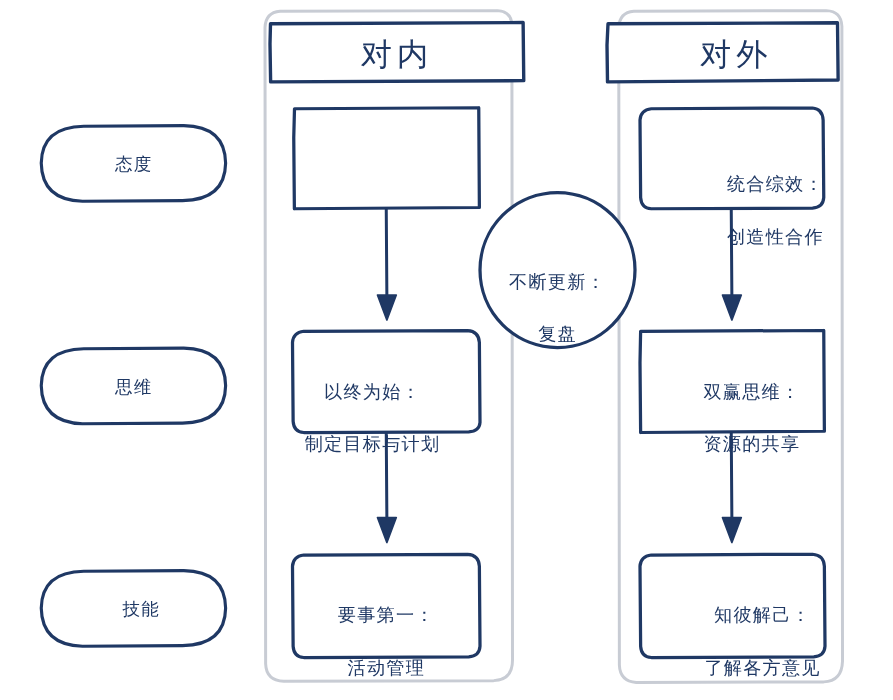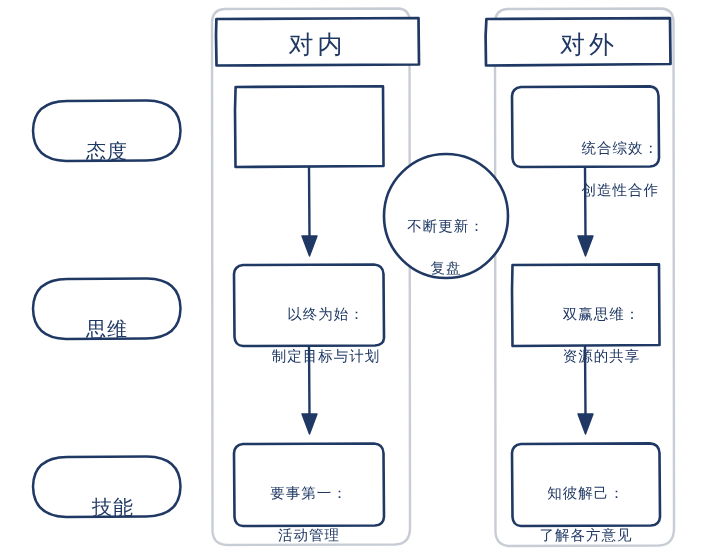--- a/index.html
+++ b/index.html
@@ -37,22 +37,21 @@
   .txt {
     position: absolute;
     color: #1f3864;
     text-align: center;
     line-height: 1.45;
     letter-spacing: 1px;
     white-space: pre-line;
     pointer-events: auto;
   }
   .pill-label {
-    font-size: 20px;
-    margin-top: 16px;
+    font-size: 14px;
   }
   .header-label {
     font-size: 25px;
     letter-spacing: 4px;
   }
   .card-label {
     font-size: 14.5px;
   }
   .hub-label {
     font-size: 14.5px;
@@ -108,38 +107,38 @@
 
   <div class="label-layer">
 
     <div class="txt pill-label" style="left:33px; top:121px; width:148px;">态度</div>
     <div class="txt pill-label" style="left:33px; top:299px; width:148px;">思维</div>
     <div class="txt pill-label" style="left:33px; top:477px; width:136px;padding-left:12px;">技能</div>
 
     <div class="txt header-label" style="left:216px; top:26px; width:203px;">对内</div>
     <div class="txt header-label" style="left:486px; top:26px; width:206px;">对外</div>
 
-    <div class="txt card-label" style="left:234px; top:283px; width:128px;padding-left:28px;">
+    <div class="txt card-label" style="left:234px; top:283px; width:128px;">
       <span>以终为始：</span><br>
       <span>制定目标与计划</span>
     </div>
     <div class="txt card-label" style="left:234px; top:462px; width:150px;">
       <span>要事第一：</span><br>
       <span>活动管理</span>
     </div>
 
     <div class="txt card-label" style="left:512px; top:117px; width:147px;text-align:right;">
       <span>统合综效：</span><br>
       <span>创造性合作</span>
     </div>
     <div class="txt card-label" style="left:528px; top:283px; width:147px;">
       <span>双赢思维：</span><br>
       <span>资源的共享</span>
     </div>
-    <div class="txt card-label" style="left:512px; top:462px; width:148px;">
+    <div class="txt card-label" style="left:536px; top:462px; width:148px;">
       <span>知彼解己：</span><br>
       <span>了解各方意见</span>
     </div>
 
     <div class="txt hub-label" style="left:384px; top:195px; width:124px;">
       <span>不断更新：</span><br>
       <span>复盘</span>
     </div>
 
   </div>

